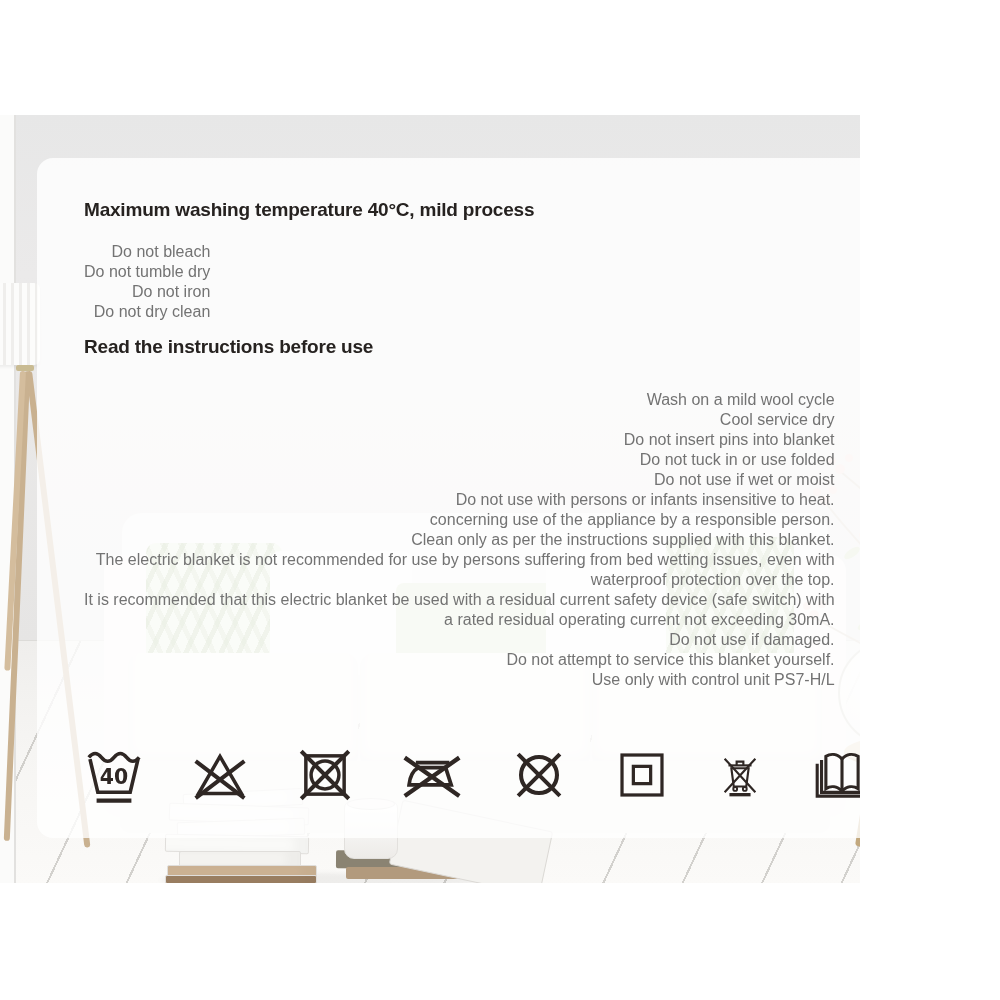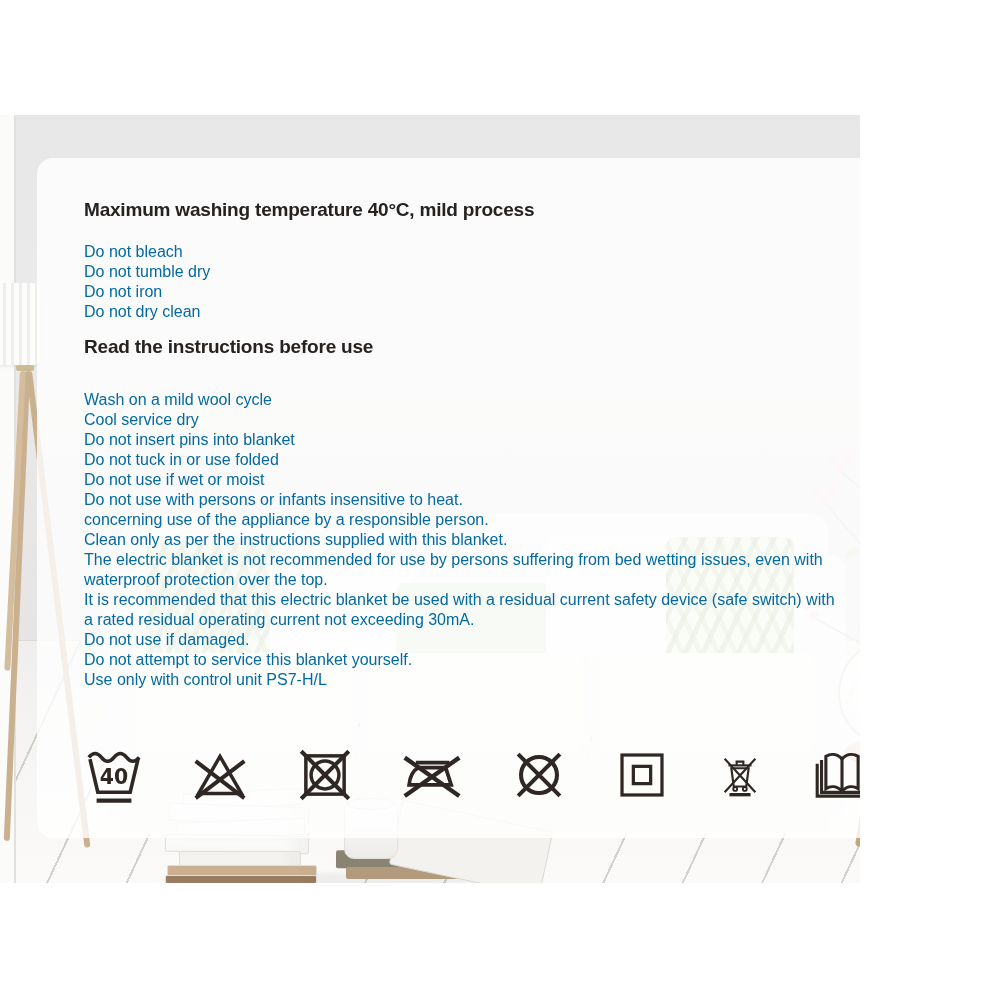--- a/index.html
+++ b/index.html
@@ -1,20 +1,21 @@
 <!DOCTYPE html>
 <html><head>
 <meta charset="utf-8">
 <style>
   html,body{margin:0;padding:0;background:#fff;}
   #stage{
     position:relative;width:860px;height:1000px;overflow:hidden;
     background:#ffffff;
     font-family:"Liberation Sans","DejaVu Sans",sans-serif;
     color:#2b2724;
+    text-align:right;
   }
   
   #photo{position:absolute;left:0;top:115px;width:1000px;height:768px;overflow:hidden;}
   .wall{position:absolute;left:0;top:0;width:1000px;height:530px;
     background:linear-gradient(180deg,#e7e7e7 0%,#ebeaea 30%,#e6e5e4 100%);}
   .floor{position:absolute;left:0;top:525px;width:1000px;height:243px;
     background:
       repeating-linear-gradient(115deg, rgba(178,176,171,.55) 0 2px, rgba(255,255,255,0) 2px 72px),
       linear-gradient(180deg,#efeeec 0%,#f6f5f3 45%,#fbfaf8 100%);
     border-top:1px solid #dcdbd8;}
@@ -69,21 +70,21 @@
   .board{position:absolute;left:394px;top:700px;width:152px;height:64px;background:#f3f2ef;border:1px solid #dbd9d5;
     transform:rotate(12deg);border-radius:3px;}
   .darkbook{position:absolute;left:336px;top:736px;width:180px;height:18px;background:#8a8372;border-radius:2px;transform:rotate(.5deg);}
   .tanbook{position:absolute;left:346px;top:752px;width:162px;height:12px;background:#b29a7d;border-radius:2px;}
   .floor-shadow{position:absolute;background:rgba(0,0,0,.05);border-radius:50%;filter:blur(2px);}
   
   #panel{position:absolute;left:37px;top:158px;width:926px;height:680px;
     background:rgba(255,255,255,.80);border-radius:16px;}
   
   .h{position:absolute;left:47px;font-size:19px;font-weight:bold;letter-spacing:-.2px;color:#262220;white-space:nowrap;}
-  .lines{position:absolute;left:47px;font-size:16px;line-height:20px;color:#0369a1;white-space:nowrap;}
+  .lines{position:absolute;left:47px;font-size:16px;line-height:20px;color:#737373;white-space:nowrap;}
   #h1{top:41px}
   #list1{top:84px}
   #h2{top:178px}
   #list2{top:232px}
   
   #symbols{position:absolute;left:47px;top:586px;width:846px;height:66px;
     display:flex;justify-content:space-between;align-items:flex-start;gap:47px;}
   #symbols svg{display:block;}
   .ic{stroke:#2f2724;fill:none;}
   text.ictxt{fill:#2f2724;font-weight:bold;font-family:"DejaVu Sans","Liberation Sans",sans-serif;}

